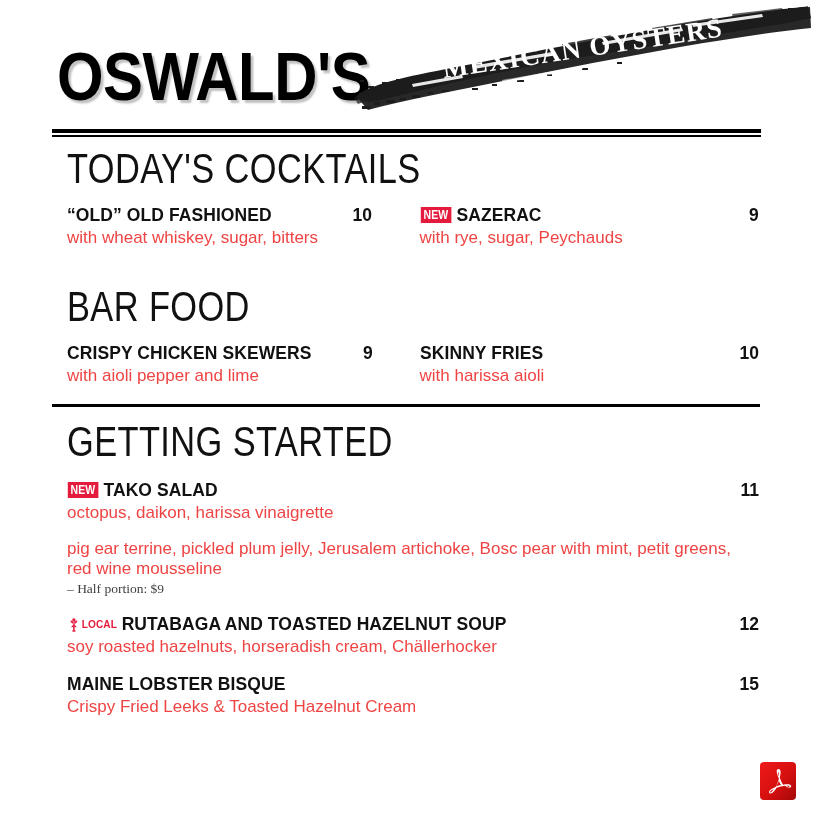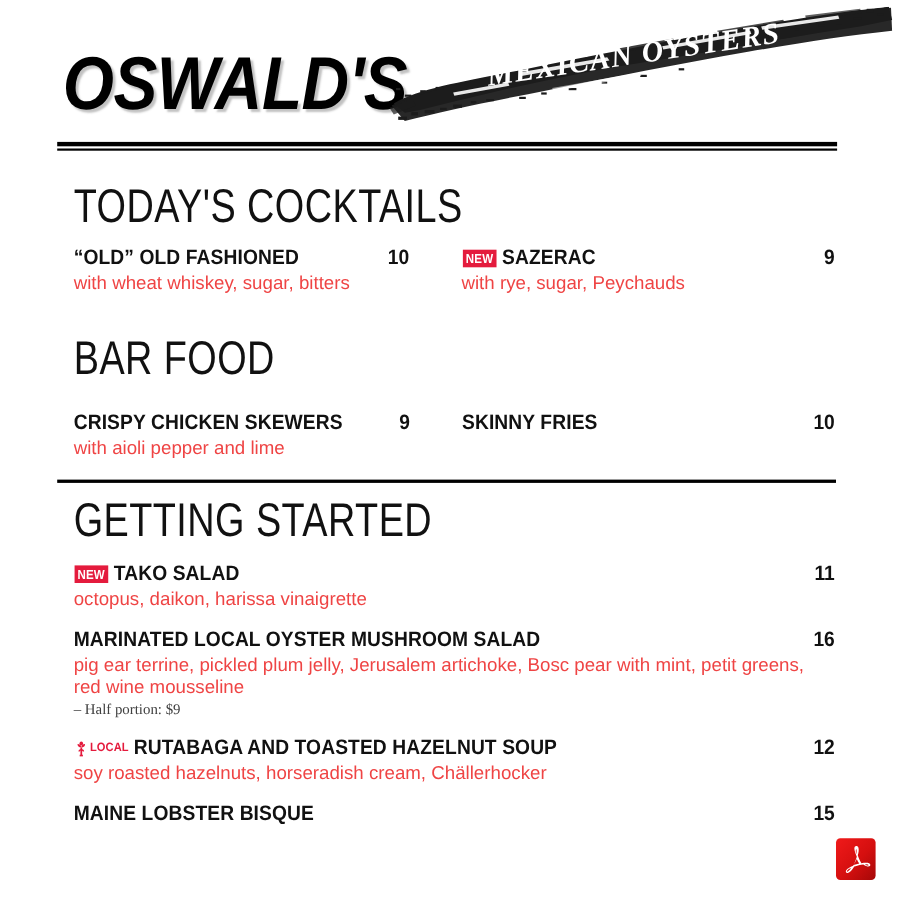--- a/index.html
+++ b/index.html
@@ -13,21 +13,20 @@
     position: relative;
     overflow: hidden;
     font-family: "Liberation Sans", sans-serif;
     color: #111111;
   }
 
   
   .header {
     position: relative;
     height: 120px;
-    font-style: italic;
   }
   .brand-title {
     position: absolute;
     left: 57px;
     top: 42px;
     font-family: "Liberation Sans Narrow", "Liberation Sans", sans-serif;
     font-weight: bold;
     font-size: 68px;
     line-height: 68px;
     letter-spacing: -0.5px;
@@ -59,21 +58,21 @@
   .rule-single {
     height: 3px;
     background: #000;
     margin: 0 0 0 0;
   }
 
   
   .content {
     position: absolute;
     left: 0;
-    top: 140px;
+    top: 120px;
     width: 816px;
   }
   .pad { padding: 0 56px 0 67px; }
   .pad-rule { padding: 0 56px 0 52px; }
 
   .section-heading {
     font-family: "Liberation Sans Narrow", "Liberation Sans", sans-serif;
     font-weight: normal;
     font-size: 43px;
     line-height: 44px;
@@ -275,40 +274,41 @@
               </span>
               <span class="item-price">9</span>
             </div>
             <div class="item-desc">with rye, sugar, Peychauds</div>
           </div>
         </div>
       </div>
     </div>
     <div class="pad" style="padding-top:36px;">
       <div class="section-heading">BAR FOOD</div>
-      <div class="two-col" style="margin-top:26px;">
+      <div class="two-col" style="margin-top:14px;">
         <div class="col col-left">
           <div class="item">
             <div class="item-head">
               <span class="item-name">
                 <span>CRISPY CHICKEN SKEWERS</span>
               </span>
               <span class="item-price">9</span>
             </div>
             <div class="item-desc">with aioli pepper and lime</div>
           </div>
         </div>
         <div class="col col-right">
           <div class="item">
             <div class="item-head">
               <span class="item-name">
                 <span>SKINNY FRIES</span>
               </span>
               <span class="item-price">10</span>
             </div>
+            <div class="item-desc">with harissa aioli</div>
           </div>
         </div>
       </div>
     </div>
     <div class="pad-rule" style="margin-top:18px;">
       <div class="rule-single"></div>
     </div>
     <div class="pad" style="padding-top:12px;">
       <div class="section-heading">GETTING STARTED</div>
       <div style="margin-top:16px;">
@@ -319,26 +319,20 @@
                 <span class="badge-new">NEW</span>
                 <span>TAKO SALAD</span>
               </span>
               <span class="item-price">11</span>
             </div>
             <div class="item-desc">octopus, daikon, harissa vinaigrette</div>
           </div>
         </div>
         <div class="row-full" style="margin-bottom:16px;">
           <div class="item">
-            <div class="item-head">
-              <span class="item-name">
-                <span>MARINATED LOCAL OYSTER MUSHROOM SALAD</span>
-              </span>
-              <span class="item-price">16</span>
-            </div>
             <div class="item-desc">pig ear terrine, pickled plum jelly, Jerusalem artichoke, Bosc pear with mint, petit greens, red wine mousseline</div>
             <div class="item-note">– Half portion: $9</div>
           </div>
         </div>
         <div class="row-full" style="margin-bottom:16px;">
           <div class="item">
             <div class="item-head">
               <span class="item-name">
                 <span class="badge-local">
                   <svg class="sprout-icon" viewBox="0 0 16 16">
@@ -360,20 +354,21 @@
           </div>
         </div>
         <div class="row-full" style="margin-bottom:0;">
           <div class="item">
             <div class="item-head">
               <span class="item-name">
                 <span>MAINE LOBSTER BISQUE</span>
               </span>
               <span class="item-price">15</span>
             </div>
+            <div class="item-desc">Crispy Fried Leeks &amp; Toasted Hazelnut Cream</div>
           </div>
         </div>
       </div>
     </div>
   </div>
 
 <svg class="pdf-icon" viewBox="0 0 40 44">
   <defs>
     <linearGradient id="pdfg" x1="0" y1="0" x2="1" y2="1">
       <stop offset="0%" stop-color="#f01a1a"></stop>

